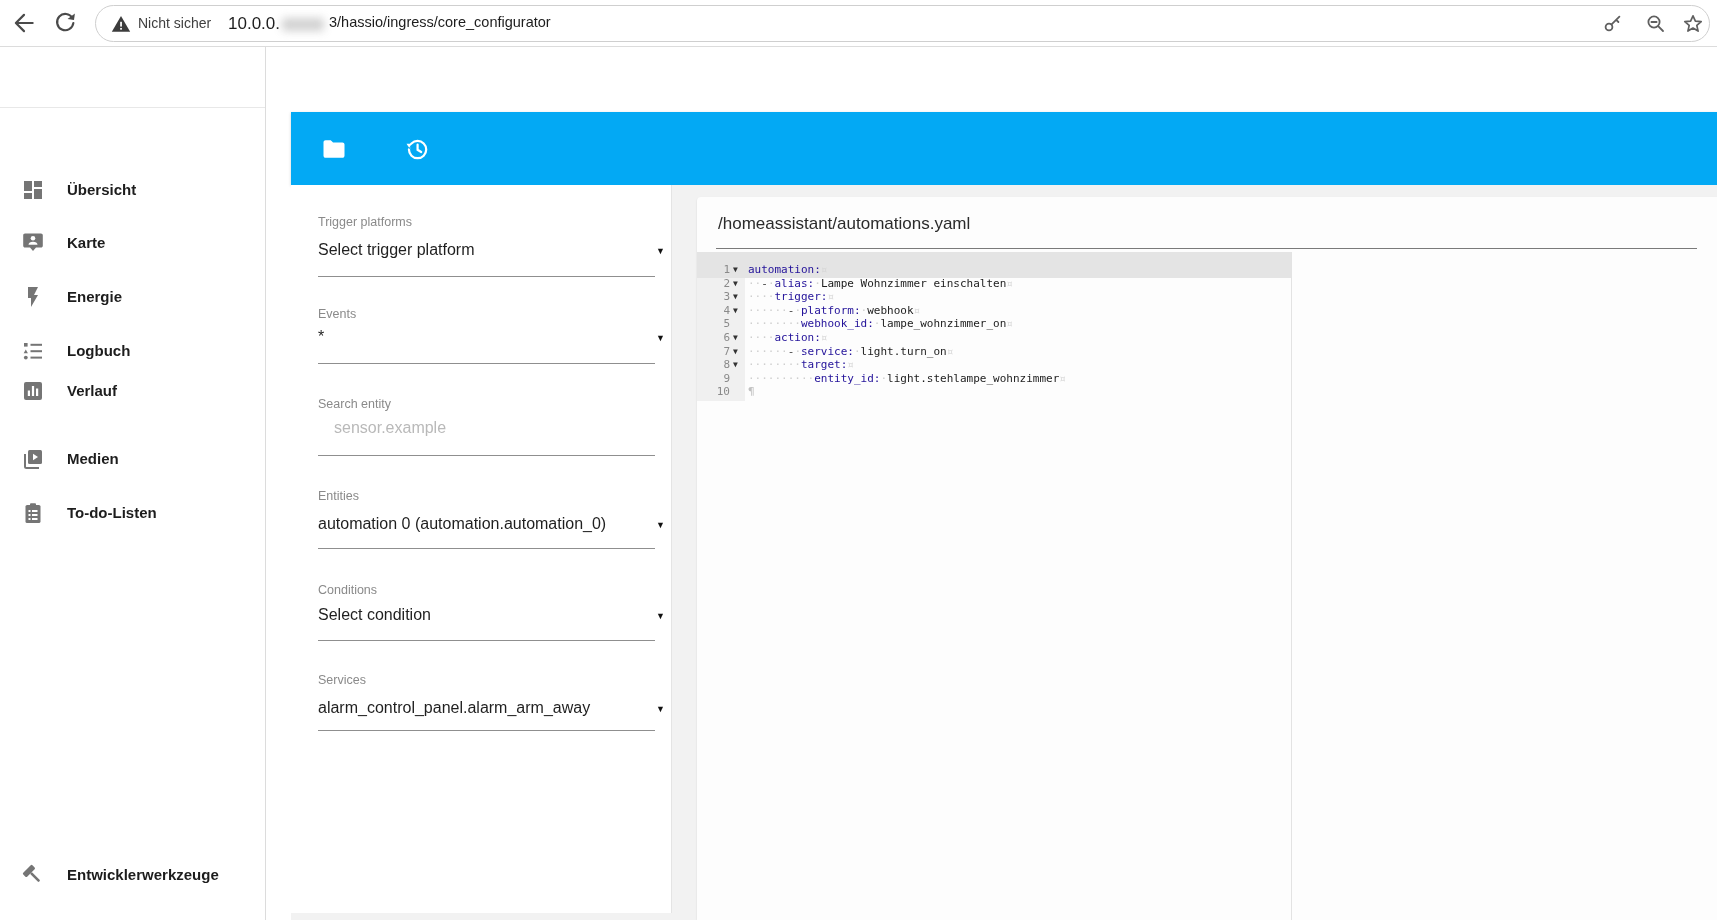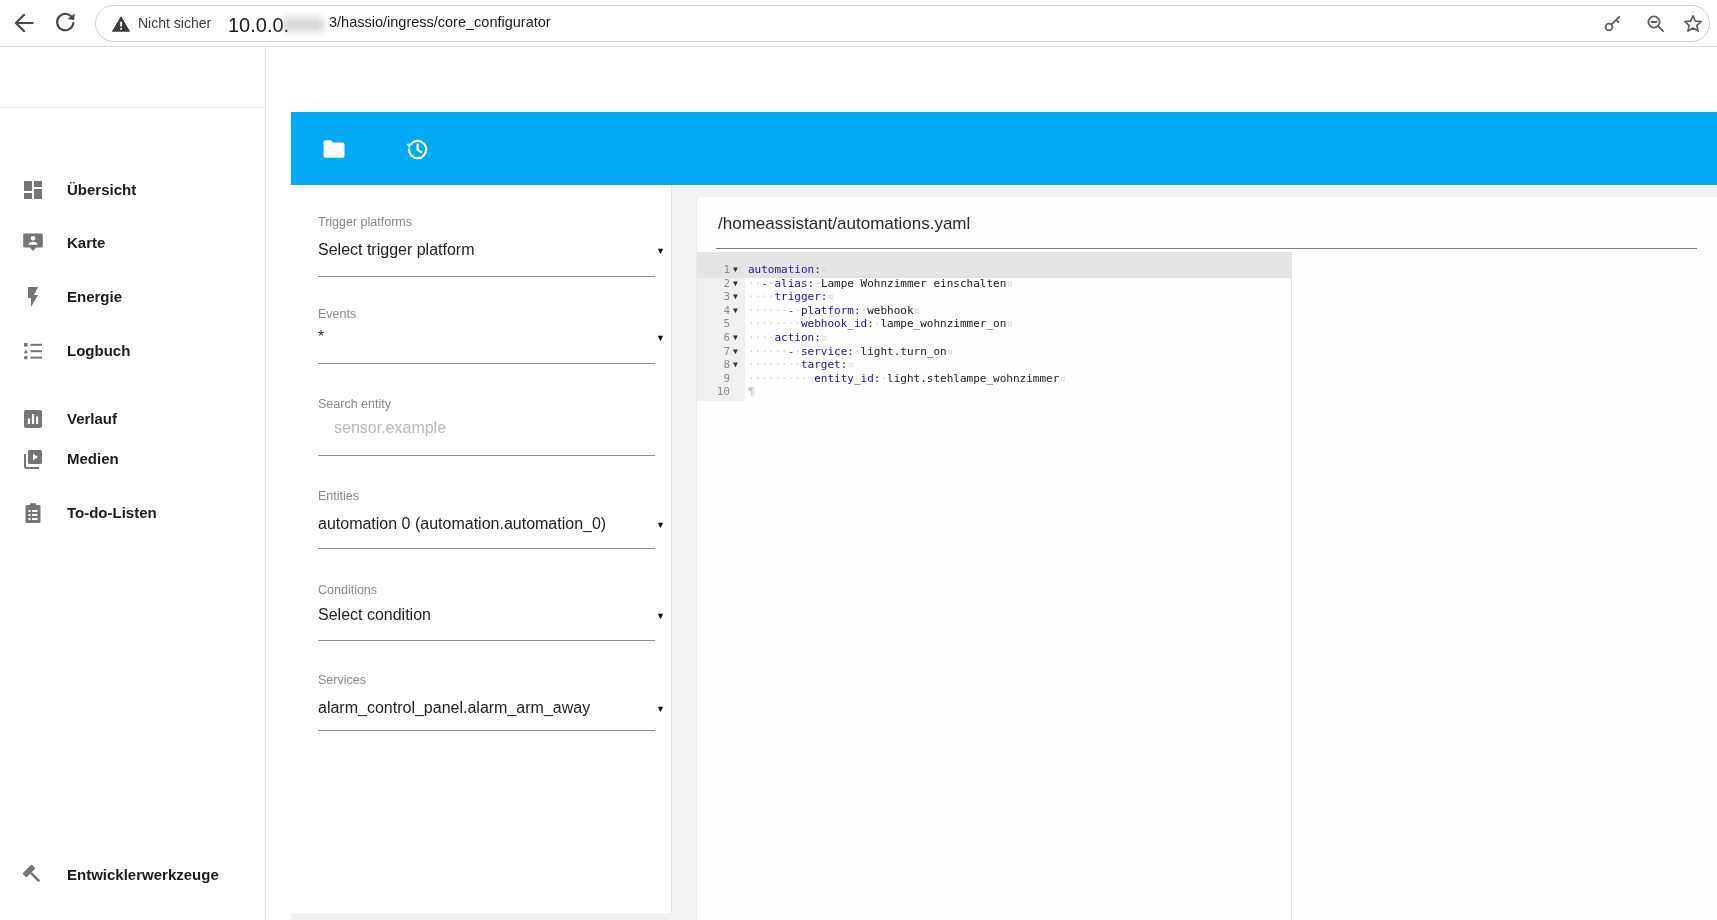--- a/index.html
+++ b/index.html
@@ -6,21 +6,21 @@
   html,body { background:#fff; }
   body { font-family:"Liberation Sans", sans-serif; }
   .screen { position:relative; width:1717px; height:920px; overflow:hidden; background:#fff; }
 
   
   .browser-bar { position:absolute; left:0; top:0; width:1717px; height:47px; background:#fff; border-bottom:1px solid #dcdcdc; }
   .nav-icon { position:absolute; top:10px; width:26px; height:26px; cursor:pointer; }
   .address-pill { position:absolute; left:95px; top:5px; width:1615px; height:37px; border:1px solid #cfcfcf; border-radius:19px; background:#fff; }
   .chip-warning { position:absolute; left:14px; top:7px; width:22px; height:22px; }
   .chip-label { position:absolute; left:42px; top:9px; font-size:14px; color:#3f3f3f; }
-  .url-prefix { position:absolute; left:132px; top:8px; font-size:20px; color:#1d1d1d; }
+  .url-prefix { position:absolute; left:132px; top:8px; font-size:17px; color:#1d1d1d; }
   .url-redacted { position:absolute; left:186px; top:12px; width:42px; height:13px; background:#9a9a9a; opacity:.45; filter:blur(4px); border-radius:3px; }
   .url-suffix { position:absolute; left:233px; top:8px; font-size:14.5px; color:#1d1d1d; }
   .pill-icon { position:absolute; top:6px; width:24px; height:24px; cursor:pointer; }
 
   
   .ha-sidebar { position:absolute; left:0; top:47px; width:266px; height:873px; background:#fff; border-right:1px solid #dcdcdc; }
   .sb-title-row { position:absolute; left:0; top:0; width:100%; height:60px; }
   .sb-toggle { position:absolute; left:21px; top:18px; width:24px; height:24px; cursor:pointer; }
   .sb-title { position:absolute; left:67px; top:15px; font-size:20px; color:#212121; }
   .sb-divider { position:absolute; left:0; top:60px; width:100%; height:1px; background:#e8e8e8; }
@@ -153,21 +153,21 @@
               <rect x="3" y="4" width="3.6" height="3.6"></rect>
               <path d="M4.8,10.4 L6.9,14.2 H2.7 Z"></path>
               <circle cx="4.8" cy="18.6" r="1.9"></circle>
               <rect x="9.5" y="4.8" width="11.5" height="2"></rect>
               <rect x="9.5" y="11.2" width="11.5" height="2"></rect>
               <rect x="9.5" y="17.6" width="11.5" height="2"></rect>
             </svg>
           </span>
           <span class="lbl">Logbuch</span>
         </div>
-        <div class="sb-item" style="top: 354px;">
+        <div class="sb-item" style="top: 326px;">
           <span class="ic">
             <svg width="24" height="24" viewBox="0 0 24 24">
               <rect x="3" y="3" width="18" height="18" rx="2" fill="#757575"></rect>
               <rect x="6.8" y="11.5" width="2.2" height="5.5" fill="#fff"></rect>
               <rect x="10.9" y="7" width="2.2" height="10" fill="#fff"></rect>
               <rect x="15" y="9.5" width="2.2" height="7.5" fill="#fff"></rect>
             </svg>
           </span>
           <span class="lbl">Verlauf</span>
         </div>

